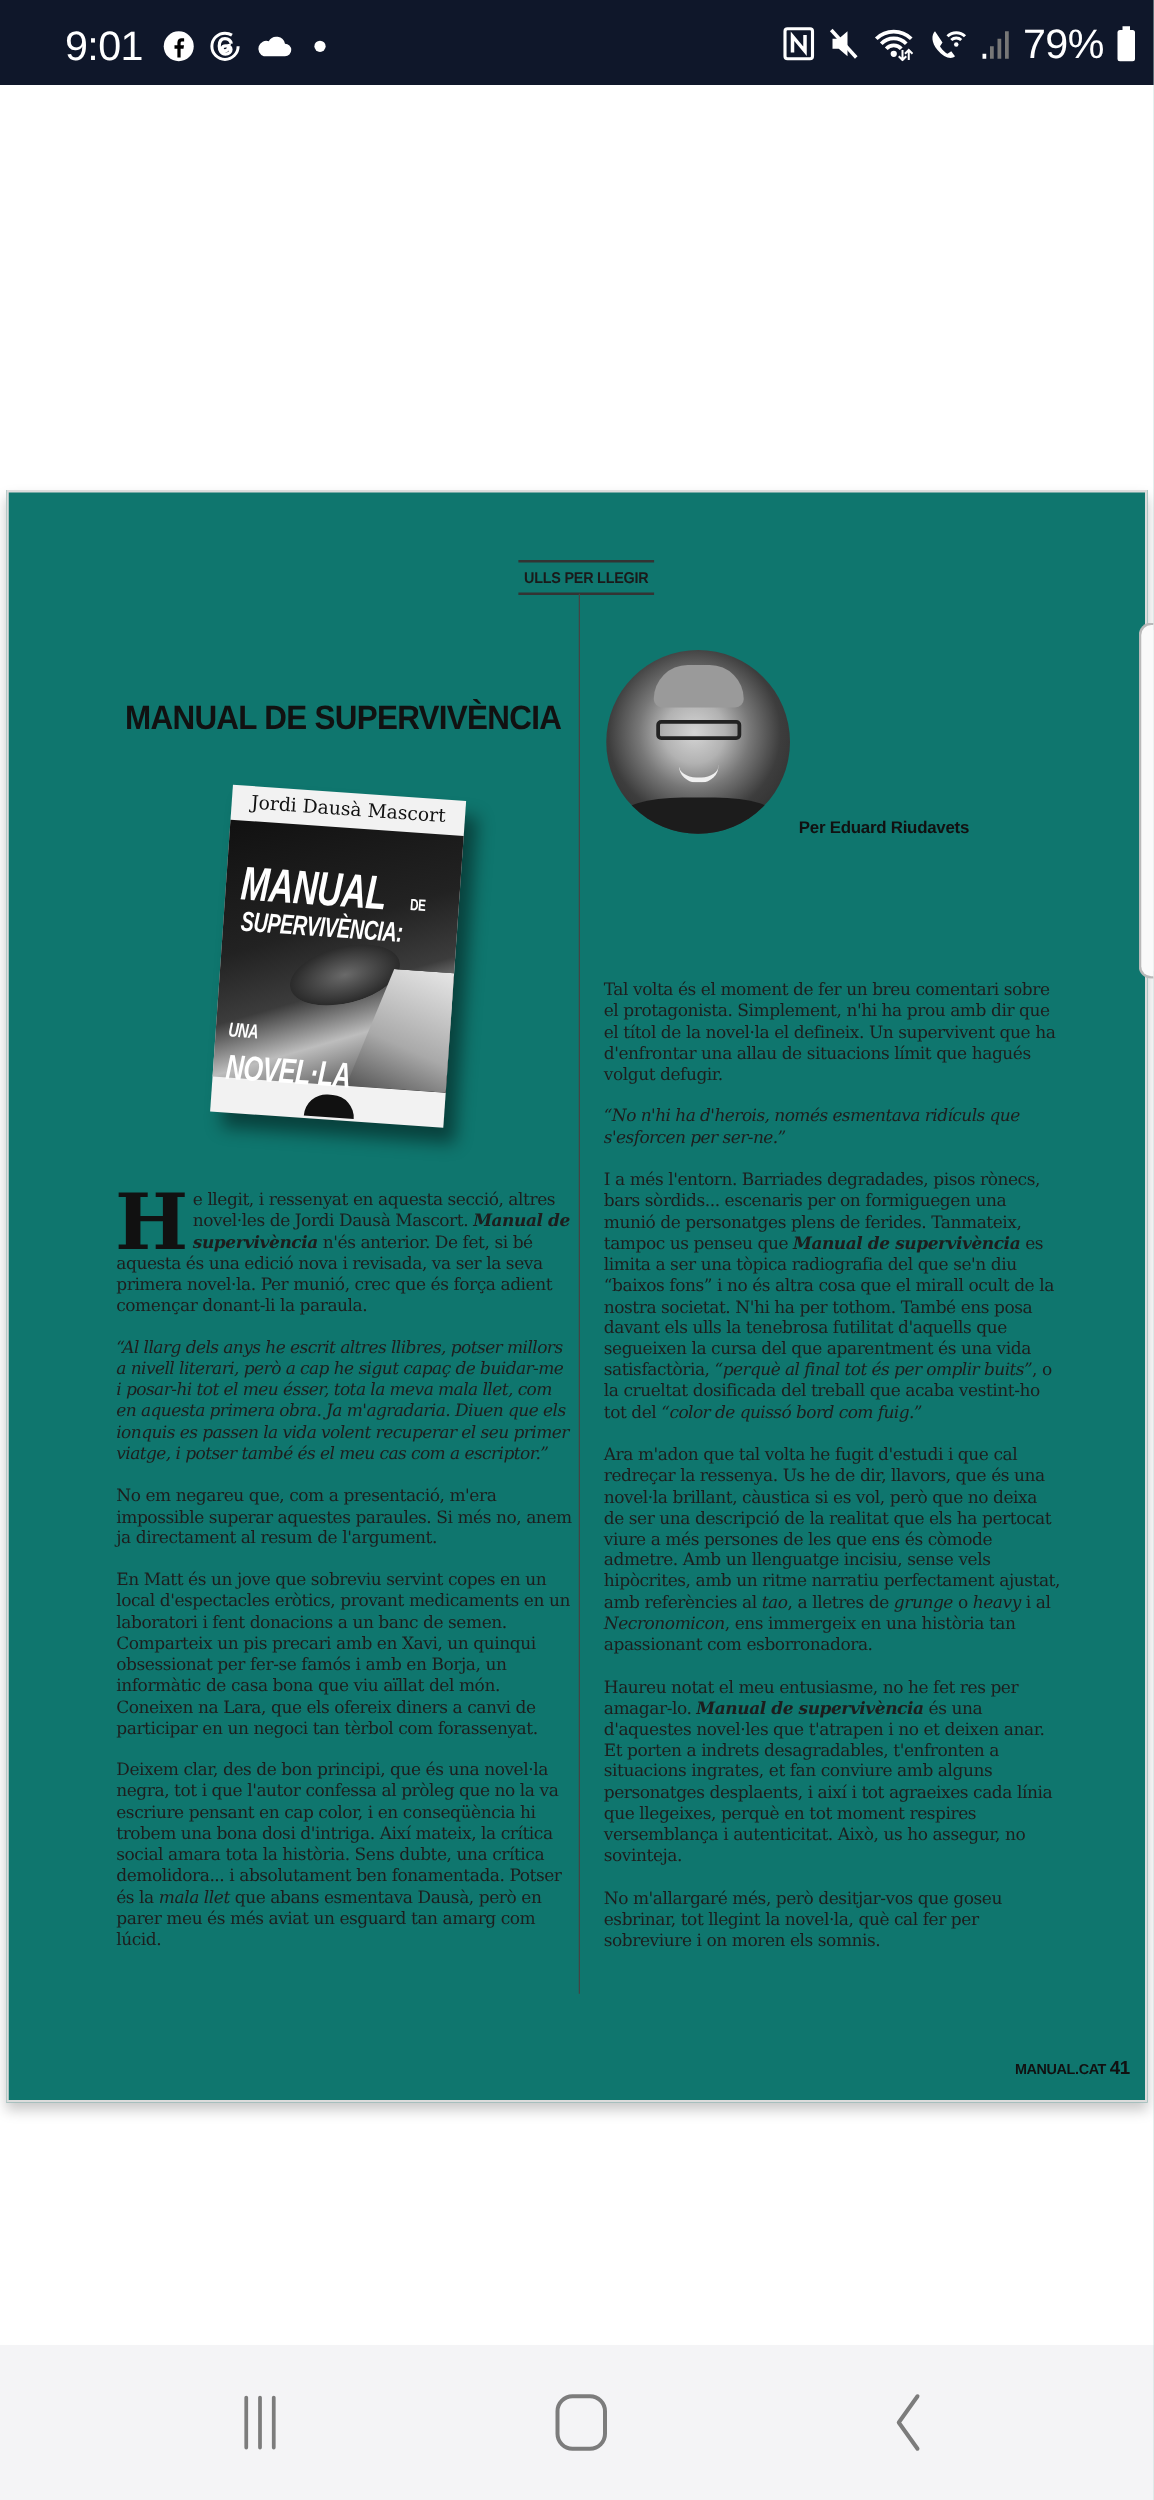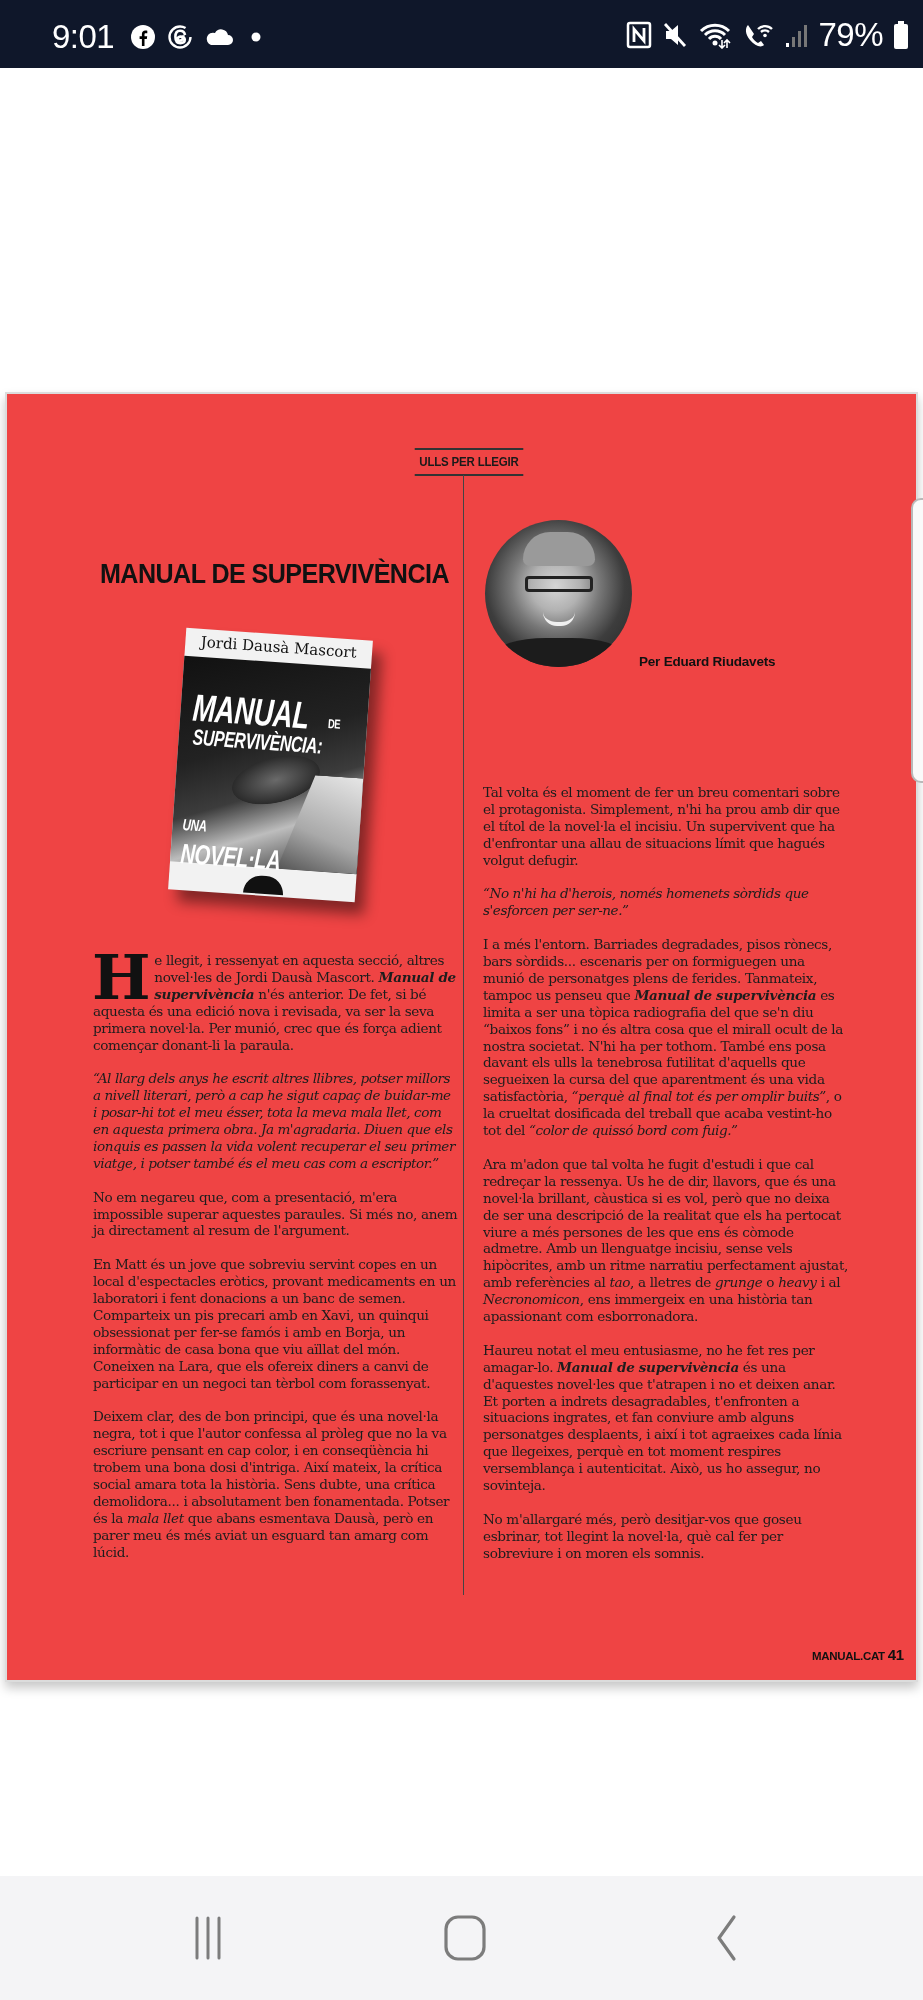--- a/index.html
+++ b/index.html
@@ -18,21 +18,21 @@
   .sb-time { position:absolute; left:52px; top:18px; font-size:33px; letter-spacing:-0.5px; }
   .sb-left-icons { position:absolute; left:130px; top:24px; display:flex; gap:12px; align-items:center; }
   .sb-right { position:absolute; right:14px; top:16px; display:flex; align-items:center; gap:10px;text-align:right; }
   .sb-pct { font-size:33px; letter-spacing:-0.5px; }
   .ic { display:inline-block; }
 
   
   .reader { position:absolute; left:0; top:68px; width:923px; height:1808px; background:#fff; }
   .page {
     position:absolute; left:5px; top:324px; width:913px; height:1290px;
-    background:#ef4444;
+    background:#0f766e;
     border:2px solid #dcdcdc;
     box-shadow:0 6px 10px rgba(0,0,0,0.22);
     box-sizing:border-box;
   }
   .scroll-handle {
     position:absolute; right:0; top:430px; width:12px; height:285px;
     border:2px solid #b9b9b9; border-right:none; border-radius:10px 0 0 10px;
     background:#fafafa; box-sizing:border-box;
   }
 
@@ -213,22 +213,22 @@
       <p>
         <span class="dropcap">H</span><span>e llegit, i ressenyat en aquesta secció, altres novel·les de Jordi Dausà Mascort. </span><b class="t">Manual de supervivència</b><span> n'és anterior. De fet, si bé aquesta és una edició nova i revisada, va ser la seva primera novel·la. Per munió, crec que és força adient començar donant-li la paraula.</span>
       </p>
       <p class="q">“Al llarg dels anys he escrit altres llibres, potser millors a nivell literari, però a cap he sigut capaç de buidar-me i posar-hi tot el meu ésser, tota la meva mala llet, com en aquesta primera obra. Ja m'agradaria. Diuen que els ionquis es passen la vida volent recuperar el seu primer viatge, i potser també és el meu cas com a escriptor.”</p>
       <p>No em negareu que, com a presentació, m'era impossible superar aquestes paraules. Si més no, anem ja directament al resum de l'argument.</p>
       <p>En Matt és un jove que sobreviu servint copes en un local d'espectacles eròtics, provant medicaments en un laboratori i fent donacions a un banc de semen. Comparteix un pis precari amb en Xavi, un quinqui obsessionat per fer-se famós  i amb en Borja, un informàtic de casa bona que viu aïllat del món. Coneixen na Lara, que els ofereix diners a canvi de participar en un negoci tan tèrbol com forassenyat.</p>
       <p><span>Deixem clar, des de bon principi, que és una novel·la negra, tot i que l'autor confessa al pròleg que no la va escriure pensant en cap color, i  en conseqüència hi trobem una bona dosi d'intriga. Així mateix, la crítica social amara tota la història.  Sens dubte, una crítica demolidora... i absolutament ben fonamentada. Potser és la </span><i>mala llet</i><span> que abans esmentava Dausà, però en parer meu és més aviat un esguard tan amarg com lúcid.</span></p>
     </div>
 
     <div class="p col colR">
-      <p>Tal volta és el moment de fer un breu comentari sobre el protagonista. Simplement, n'hi ha prou amb dir que el títol de la novel·la el incisiu. Un supervivent que ha d'enfrontar una allau de situacions límit que hagués volgut defugir.</p>
-      <p class="q">“No n'hi ha d'herois, només homenets sòrdids que s'esforcen per ser-ne.”</p>
+      <p>Tal volta és el moment de fer un breu comentari sobre el protagonista. Simplement, n'hi ha prou amb dir que el títol de la novel·la el defineix. Un supervivent que ha d'enfrontar una allau de situacions límit que hagués volgut defugir.</p>
+      <p class="q">“No n'hi ha d'herois, només esmentava ridículs que s'esforcen per ser-ne.”</p>
       <p><span>I a més l'entorn. Barriades degradades, pisos rònecs, bars sòrdids... escenaris per on formiguegen una munió de personatges plens de ferides. Tanmateix, tampoc us penseu que </span><b class="t">Manual de supervivència</b><span> es limita a ser una tòpica radiografia del que se'n diu “baixos fons” i no és altra cosa que el mirall ocult de la nostra societat. N'hi ha per tothom. També ens posa davant els ulls la tenebrosa futilitat d'aquells que segueixen la cursa del que aparentment és una vida satisfactòria, </span><span class="q">“perquè al final tot és per omplir buits”</span><span>, o la crueltat dosificada del treball que acaba vestint-ho tot del </span><span class="q">“color de quissó bord com fuig.”</span></p>
       <p><span>Ara m'adon que tal volta he fugit d'estudi i que cal redreçar la ressenya. Us he de dir, llavors, que és una novel·la brillant, càustica si es vol, però que no deixa de ser una descripció de la realitat que els ha pertocat viure a més persones de les que ens és còmode admetre. Amb un llenguatge incisiu, sense vels hipòcrites, amb un ritme narratiu perfectament ajustat, amb referències al </span><i>tao</i><span>, a lletres de </span><i>grunge</i><span> o </span><i>heavy</i><span> i al </span><i>Necronomicon</i><span>, ens immergeix en una història tan apassionant com esborronadora.</span></p>
       <p><span>Haureu notat el meu entusiasme, no he fet res per amagar-lo. </span><b class="t">Manual de supervivència</b><span> és una d'aquestes novel·les que t'atrapen i no et deixen anar. Et porten a indrets desagradables, t'enfronten a situacions ingrates, et fan conviure amb alguns personatges desplaents, i així i tot agraeixes cada línia que llegeixes, perquè en tot moment respires versemblança i autenticitat. Això, us ho assegur, no sovinteja.</span></p>
       <p>No m'allargaré més, però desitjar-vos que goseu esbrinar, tot llegint la novel·la, què cal fer per sobreviure i on moren els somnis.</p>
     </div>
 
     <div class="p footer">
       <span>MANUAL.CAT</span>
       <span class="num">41</span>
     </div>

